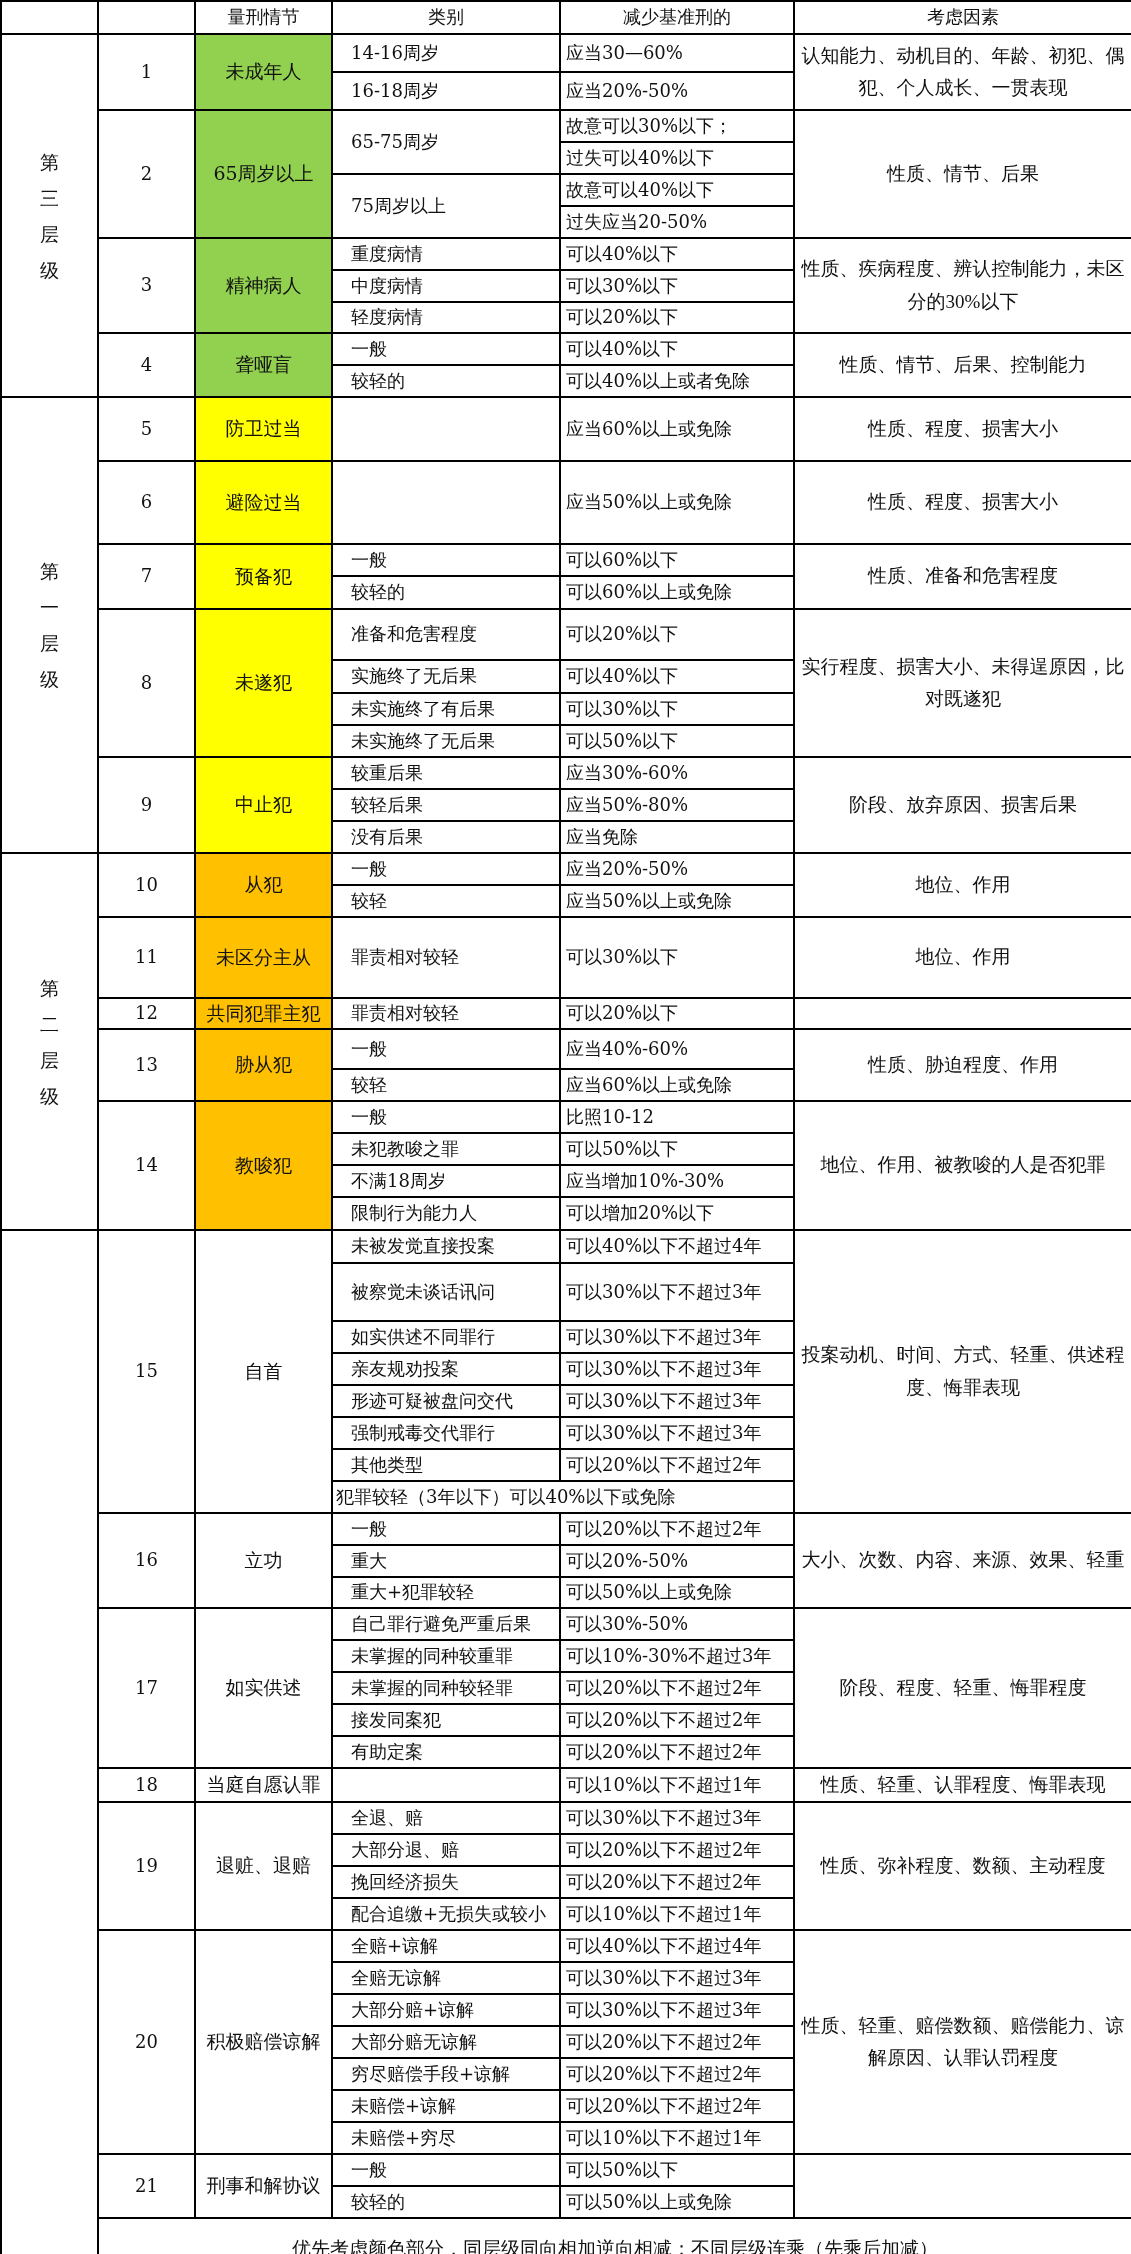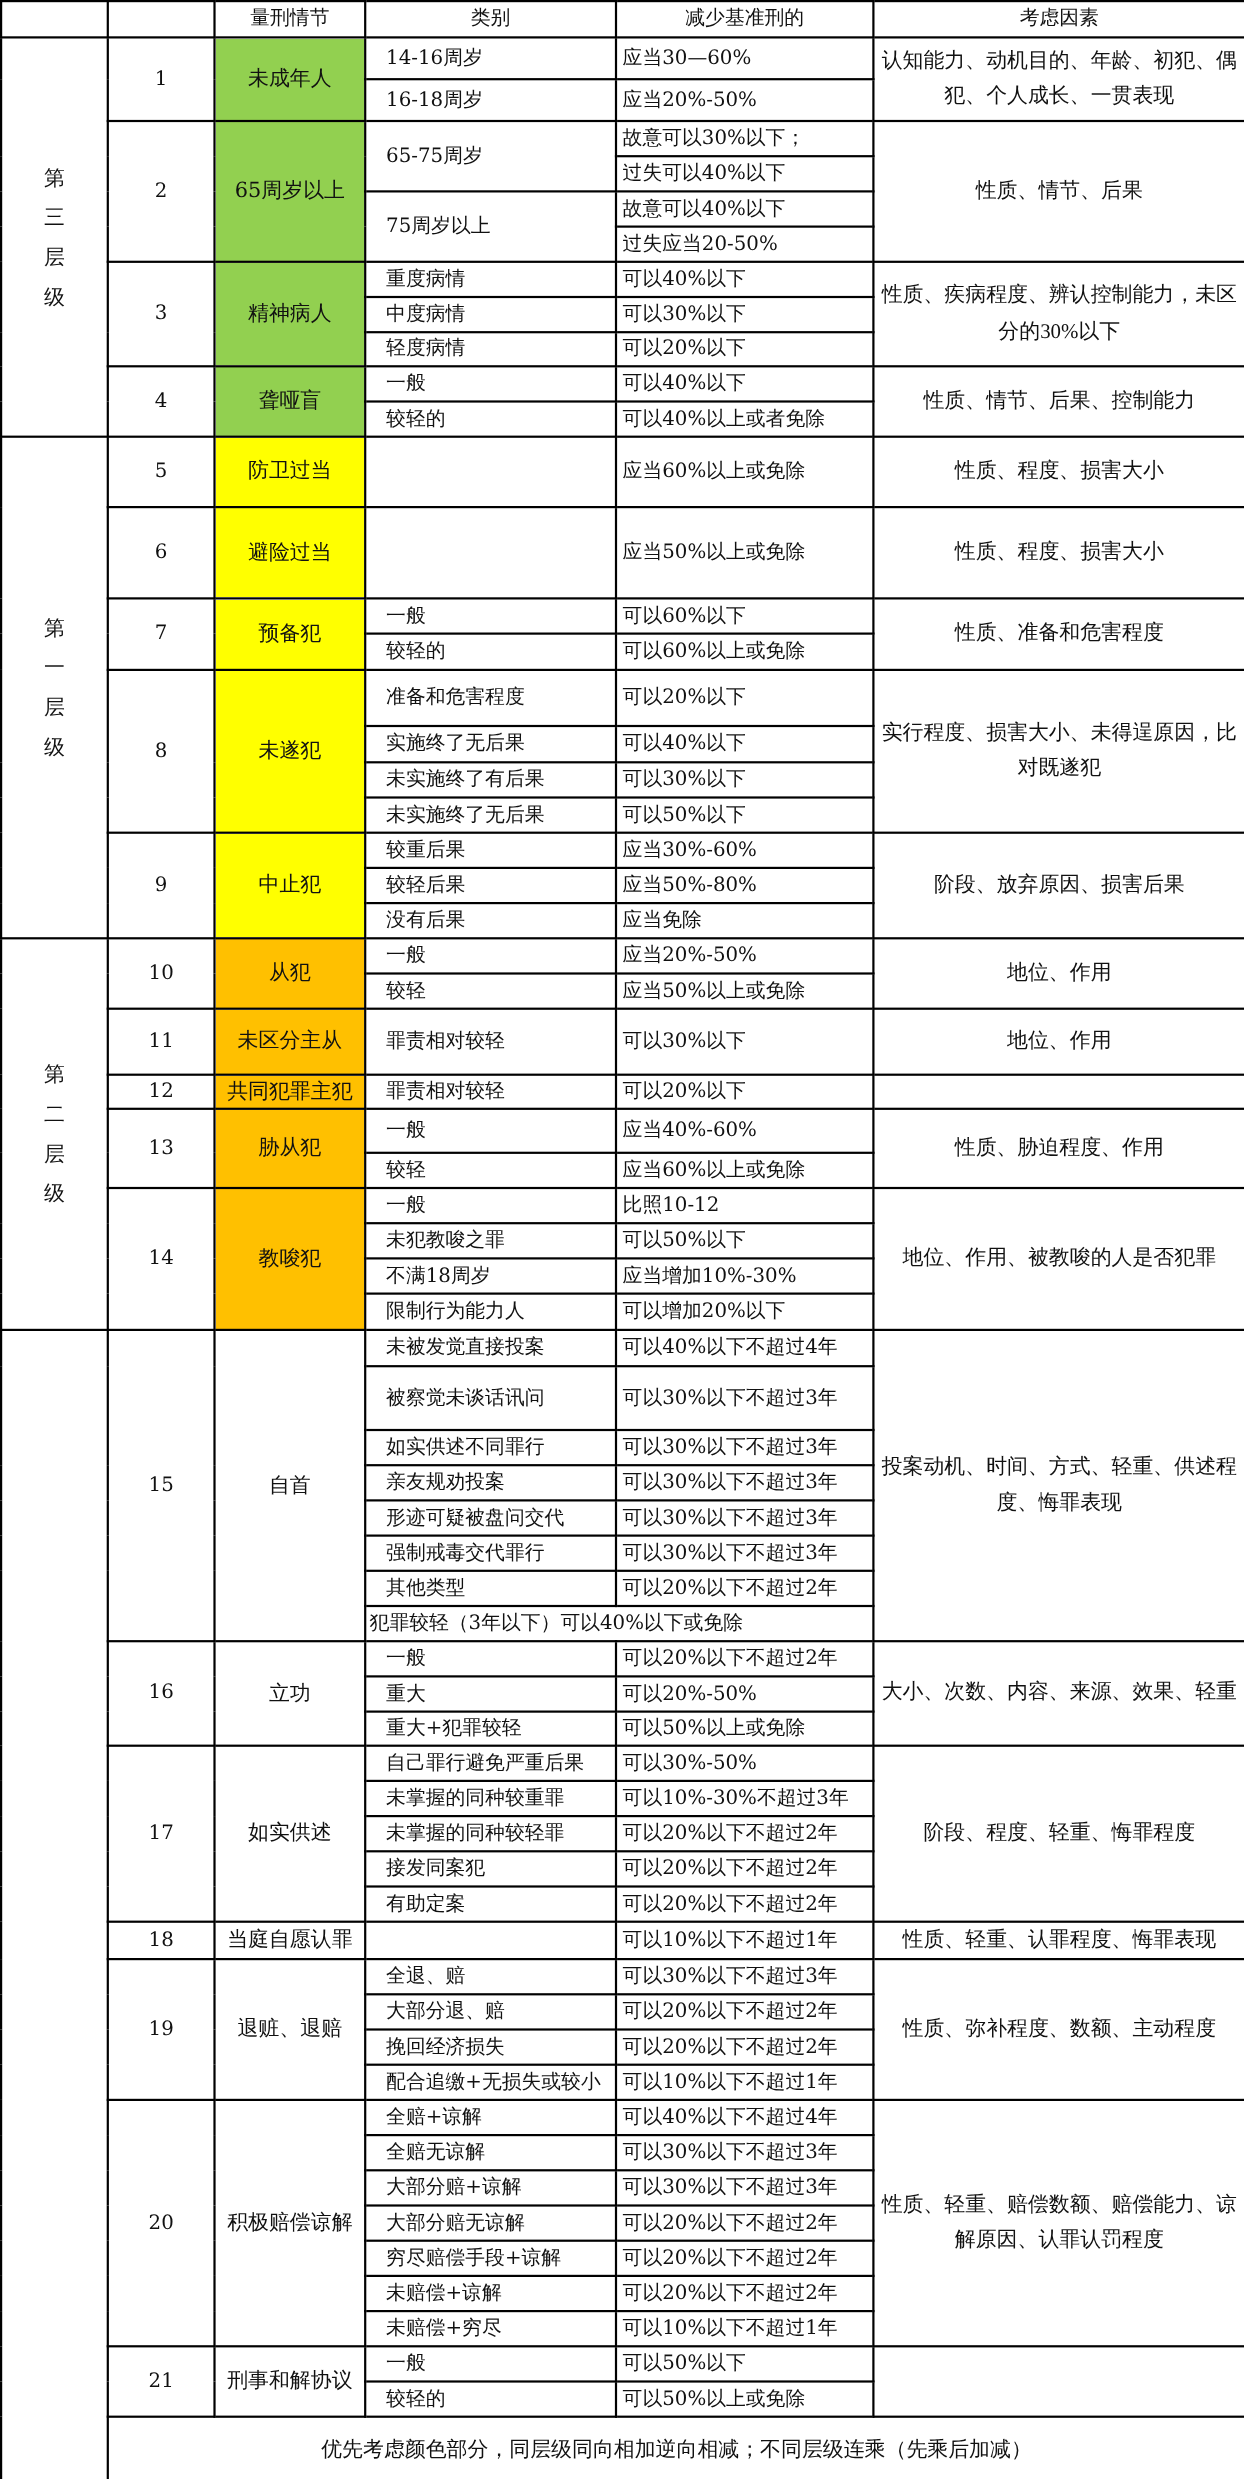--- a/index.html
+++ b/index.html
@@ -169,21 +169,21 @@
         <td class="num" rowspan="2">10</td>
         <td class="circ orange" rowspan="2">从犯</td>
         <td class="cat">一般</td>
         <td class="red">应当20%-50%</td>
         <td class="fac" rowspan="2">地位、作用</td>
       </tr>
       <tr style="height: 32px;">
         <td class="cat">较轻</td>
         <td class="red">应当50%以上或免除</td>
       </tr>
-      <tr style="height: 60px;">
+      <tr style="height: 81px;">
         <td class="num" rowspan="1">11</td>
         <td class="circ orange" rowspan="1">未区分主从</td>
         <td class="cat">罪责相对较轻</td>
         <td class="red">可以30%以下</td>
         <td class="fac" rowspan="1">地位、作用</td>
       </tr>
       <tr style="height: 31px;">
         <td class="num" rowspan="1">12</td>
         <td class="circ orange" rowspan="1">共同犯罪主犯</td>
         <td class="cat">罪责相对较轻</td>

